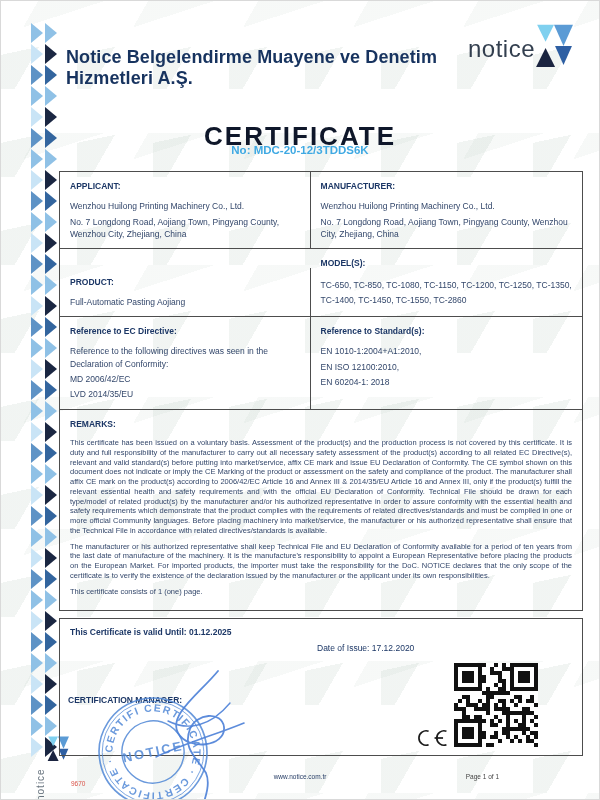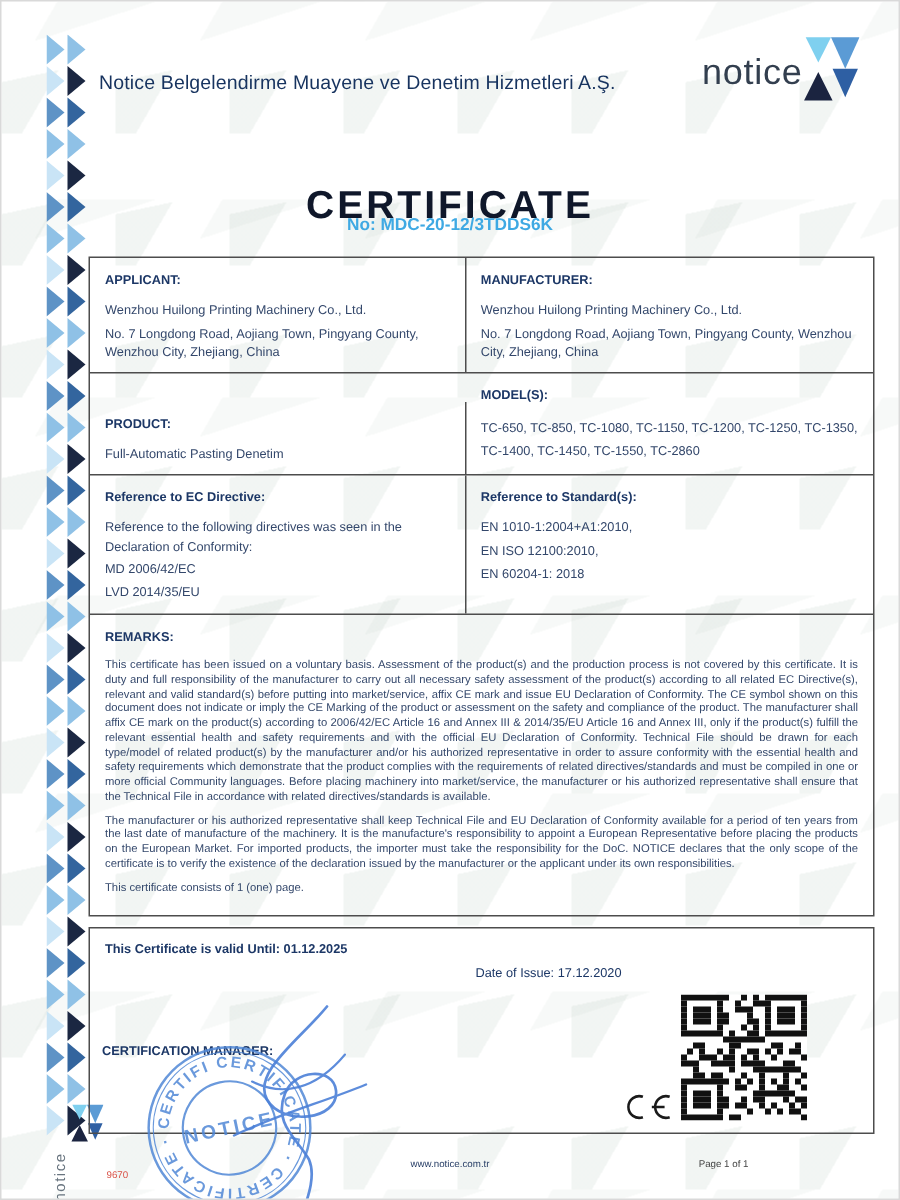--- a/index.html
+++ b/index.html
@@ -19,21 +19,21 @@
   }
   .strip{position:absolute;left:30px;top:22px;}
   .mini-cluster{position:absolute;left:46px;top:735px;}
   .side-notice{
     position:absolute;left:34px;top:756px;height:44px;
     writing-mode:vertical-rl;transform:rotate(180deg);
     font-size:10px;letter-spacing:1px;color:#68747f;
   }
   .header-company{
     position:absolute;left:65px;top:46px;width:400px;
-    font-size:13px;font-weight:normal;color:#17335f;letter-spacing:.1px;
+    font-size:18px;font-weight:bold;color:#17335f;letter-spacing:.1px;
   }
   .logo{position:absolute;right:14px;top:14px;width:150px;height:62px;}
   .logo-word{
     position:absolute;right:50px;top:20px;font-size:24px;color:#333f4f;
     font-weight:400;letter-spacing:.5px;
   }
   .logo-cluster{position:absolute;right:12px;top:8px;}
   .title{
     position:absolute;left:0;right:0;top:106px;text-align:center;
     font-size:26px;font-weight:800;letter-spacing:2px;color:#0f172a;margin:14px;
@@ -180,21 +180,21 @@
         <div class="cell right">
           <div class="lbl">MANUFACTURER:</div>
           <div class="line">Wenzhou Huilong Printing Machinery Co., Ltd.</div>
           <div>No. 7 Longdong Road, Aojiang Town, Pingyang County, Wenzhou City, Zhejiang, China</div>
         </div>
       </div>
 
       <div class="row r2">
         <div class="cell">
           <div class="lbl">PRODUCT:</div>
-          <div>Full-Automatic Pasting Denetim</div>
+          <div>Full-Automatic Pasting Aojiang</div>
         </div>
         <div class="cell right">
           <div class="lbl">MODEL(S):</div>
           <div style="line-height:1.8">TC-650, TC-850, TC-1080, TC-1150, TC-1200, TC-1250, TC-1350, TC-1400, TC-1450, TC-1550, TC-2860</div>
         </div>
       </div>
 
       <div class="row r3">
         <div class="cell">
           <div class="lbl">Reference to EC Directive:</div>

